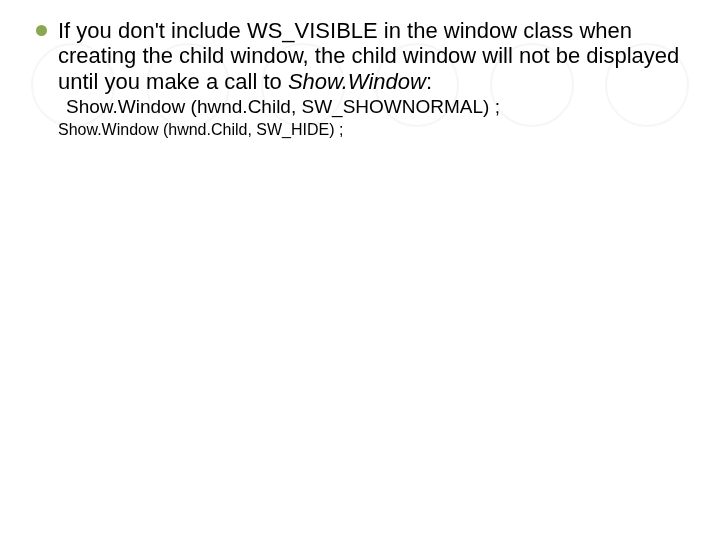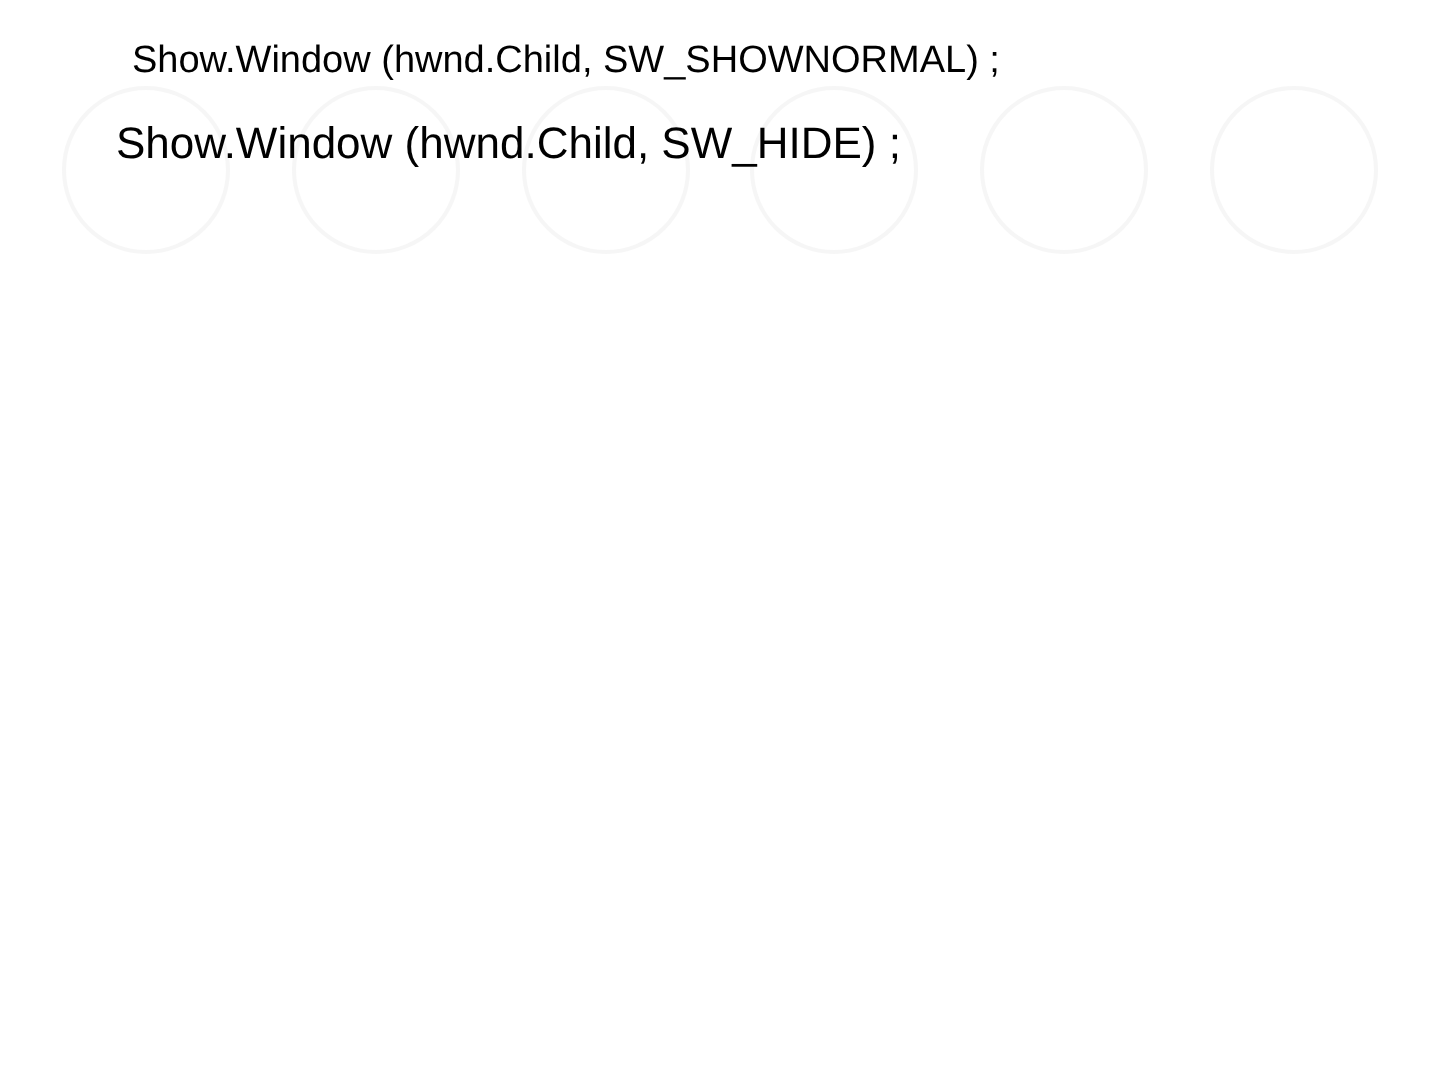--- a/index.html
+++ b/index.html
@@ -65,42 +65,45 @@
     background: #8aa84f;
     border-radius: 50%;
   }
   .ital {
     font-style: italic;
   }
   .code-line {
     font-size: 19px;
     line-height: 1.2;
     padding-left: 30px;
-    margin: 2px 0 16px 0;
+    margin: 2px 0 2px 0;
   }
   .sub-code {
-    font-size: 22px;
+    font-size: 16px;
     line-height: 1.15;
     padding-left: 22px;
   }
 </style>
 </head>
 <body>
 
 <div class="bg-circles">
   <div class="circle"></div>
   <div class="circle"></div>
   <div class="circle"></div>
   <div class="circle"></div>
   <div class="circle"></div>
   <div class="circle"></div>
 </div>
 
 <div class="content">
 
   <ul class="bullets">
+    <li>
+      <span>If you don't include WS_VISIBLE in the window class when creating the child window, the child window will not be displayed until you make a call to </span><span class="ital">Show.Window</span><span>:</span>
+    </li>
   </ul>
 
   <div class="code-line">Show.Window (hwnd.Child, SW_SHOWNORMAL) ;</div>
 
 
   <div class="sub-code">Show.Window (hwnd.Child, SW_HIDE) ;</div>
 </div>
 
 </body></html>

